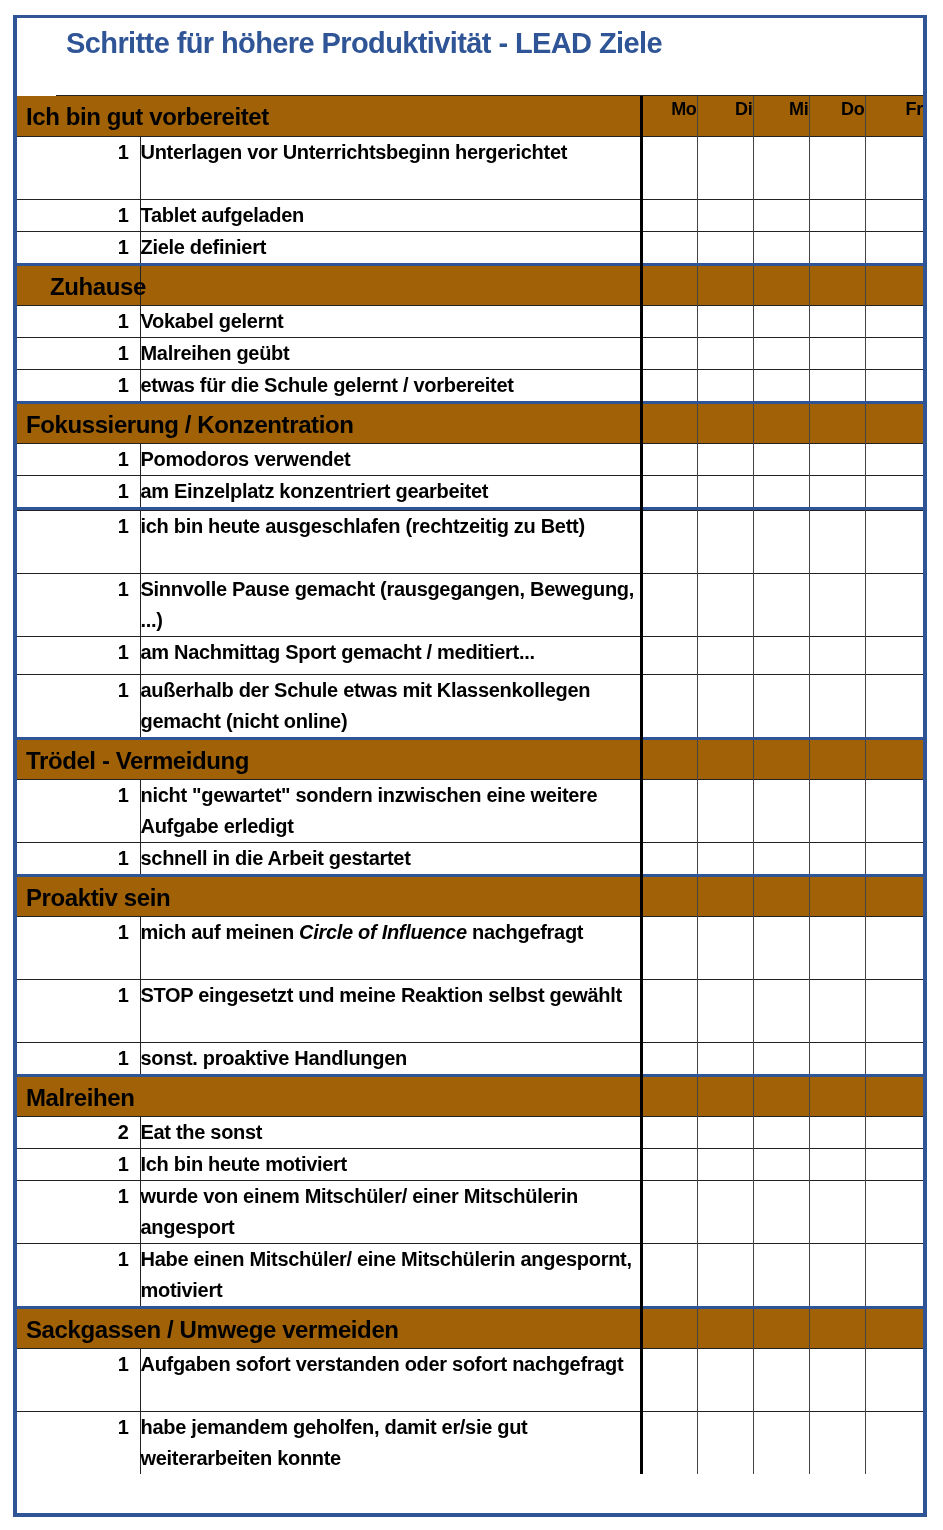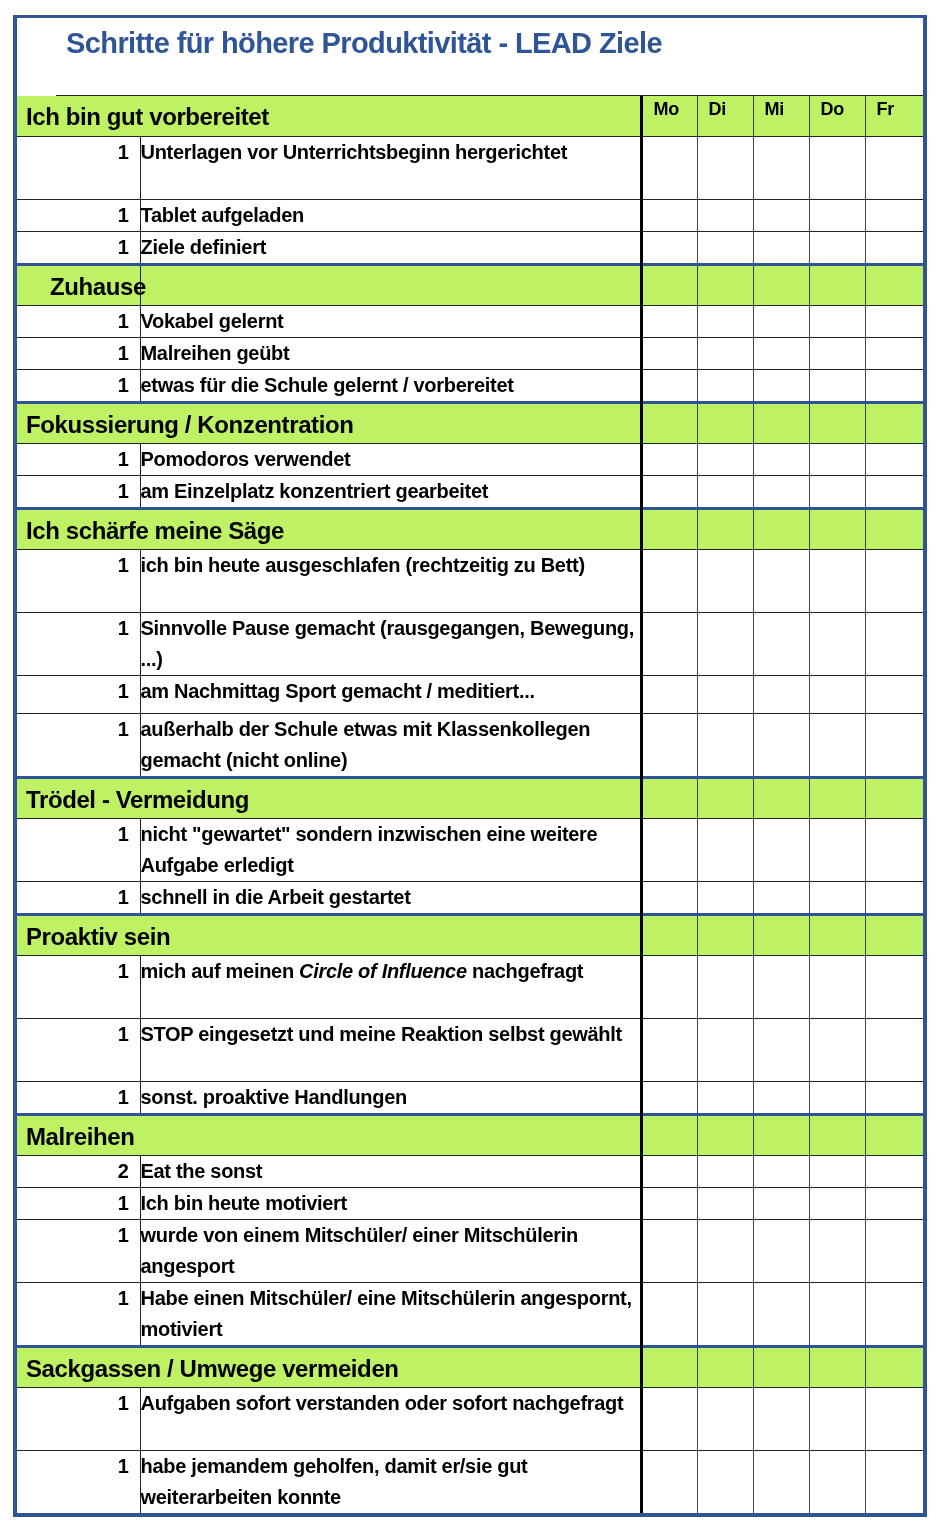--- a/index.html
+++ b/index.html
@@ -13,31 +13,31 @@
     position: absolute; left: 10px; top: 9px;
     font-size: 29px; font-weight: bold; color: #2f5597; letter-spacing: -0.6px;
     white-space: nowrap;
   }
   table { border-collapse: collapse; width: 906px; table-layout: fixed; }
   td { padding: 0; vertical-align: top; font-size: 20px; line-height: 31px; letter-spacing: -0.3px; }
   col.c-num { width: 123px; }
   col.c-text { width: 501px; }
   col.c-day { width: 56px; }
   col.c-day.last { width: 58px; }
-  tr.sec td { background: #bef264; height: 37px; }
+  tr.sec td { background: #a16207; height: 37px; }
   tr.sec td.sec-label { font-size: 24px; font-weight: bold; padding-left: 9px; line-height: 37px; padding-top: 2px; letter-spacing: -0.4px; white-space: nowrap; }
   tr.sec td.day-head { font-size: 18px; font-weight: bold; padding-left: 11px; line-height: 26px; }
   tr.sec.first td { height: 38px; }
   tr.item td { border-top: 1px solid #222; font-weight: bold; }
   tr.sec + tr.item td { border-top: 1px solid #222; }
   td.num { text-align: right; padding-right: 11px; border-right: 1px solid #222; }
   td.text { padding-top: 0px; }
   td.day { border-left: 1px solid #444; }
   td.day.d0 { border-left: 3px solid #000; }
-  tr.sec td.day { border-left: 1px solid #444; }
+  tr.sec td.day { border-left: 1px solid #444; text-align: right; }
   tr.sec td.day.d0 { border-left: 3px solid #000; }
   tr.sec.split td.split-cell { border-right: 1px solid #222; padding-left: 33px; }
   tr.divider td { height: 0; padding: 0; border-top: 3px solid #2f5597; }
   tr.divider td.day.d0 { border-left: 3px solid #000; }
   tr.divider td.day { border-left: 1px solid #444; }
   tr.h1 td { height: 31px; }
   tr.h2 td { height: 62px; }
   tr.h3 td { height: 37px; }
   td.text i { font-style: italic; }
 </style>
@@ -176,28 +176,20 @@
         </tr>
         <tr class="divider">
           <td></td>
           <td></td>
           <td class="day d0"></td>
           <td class="day d1"></td>
           <td class="day d2"></td>
           <td class="day d3"></td>
           <td class="day d4"></td>
         </tr>
-        <tr class="sec">
-          <td class="sec-label" colspan="2">Ich schärfe meine Säge</td>
-          <td class="day d0"></td>
-          <td class="day d1"></td>
-          <td class="day d2"></td>
-          <td class="day d3"></td>
-          <td class="day d4"></td>
-        </tr>
         <tr class="item h2">
           <td class="num">1</td>
           <td class="text">ich bin heute ausgeschlafen (rechtzeitig zu Bett)</td>
           <td class="day d0"></td>
           <td class="day d1"></td>
           <td class="day d2"></td>
           <td class="day d3"></td>
           <td class="day d4"></td>
         </tr>
         <tr class="item h2">

